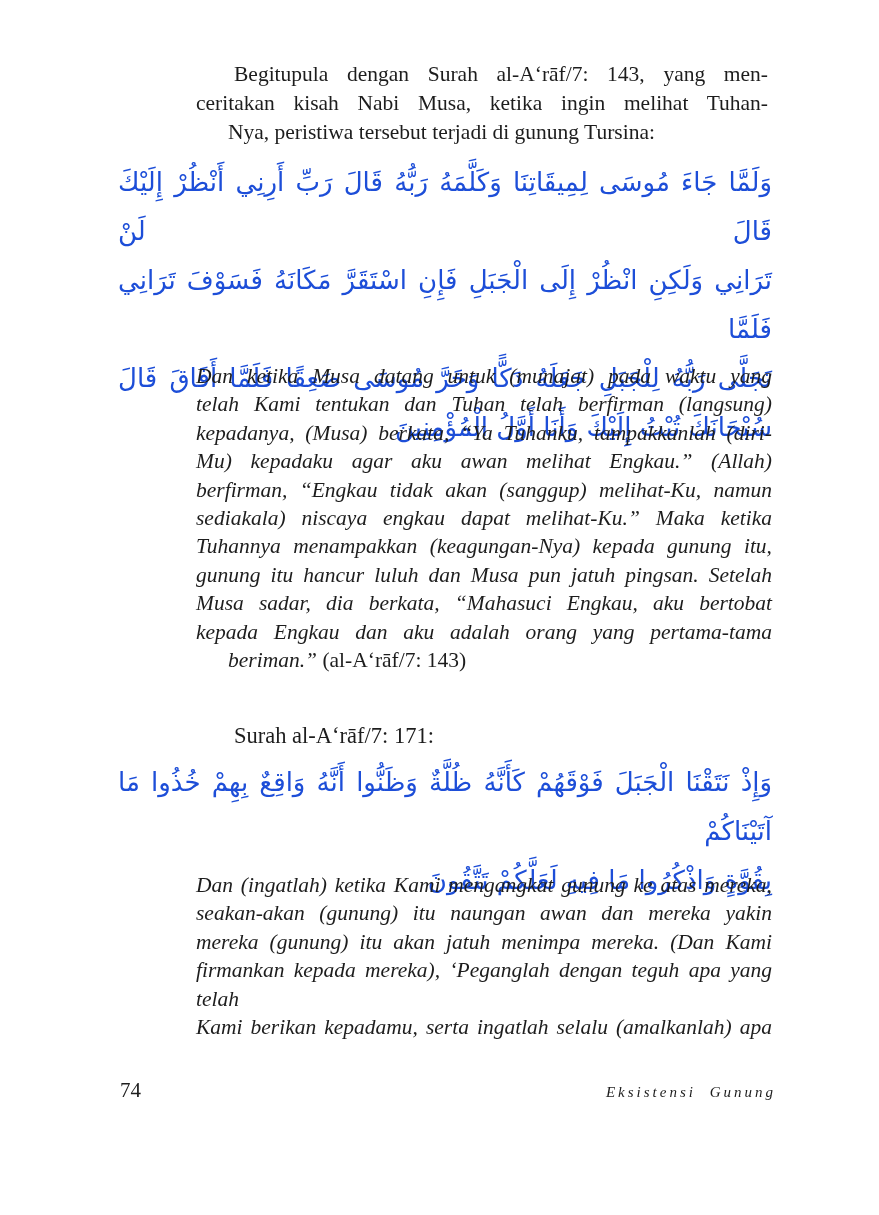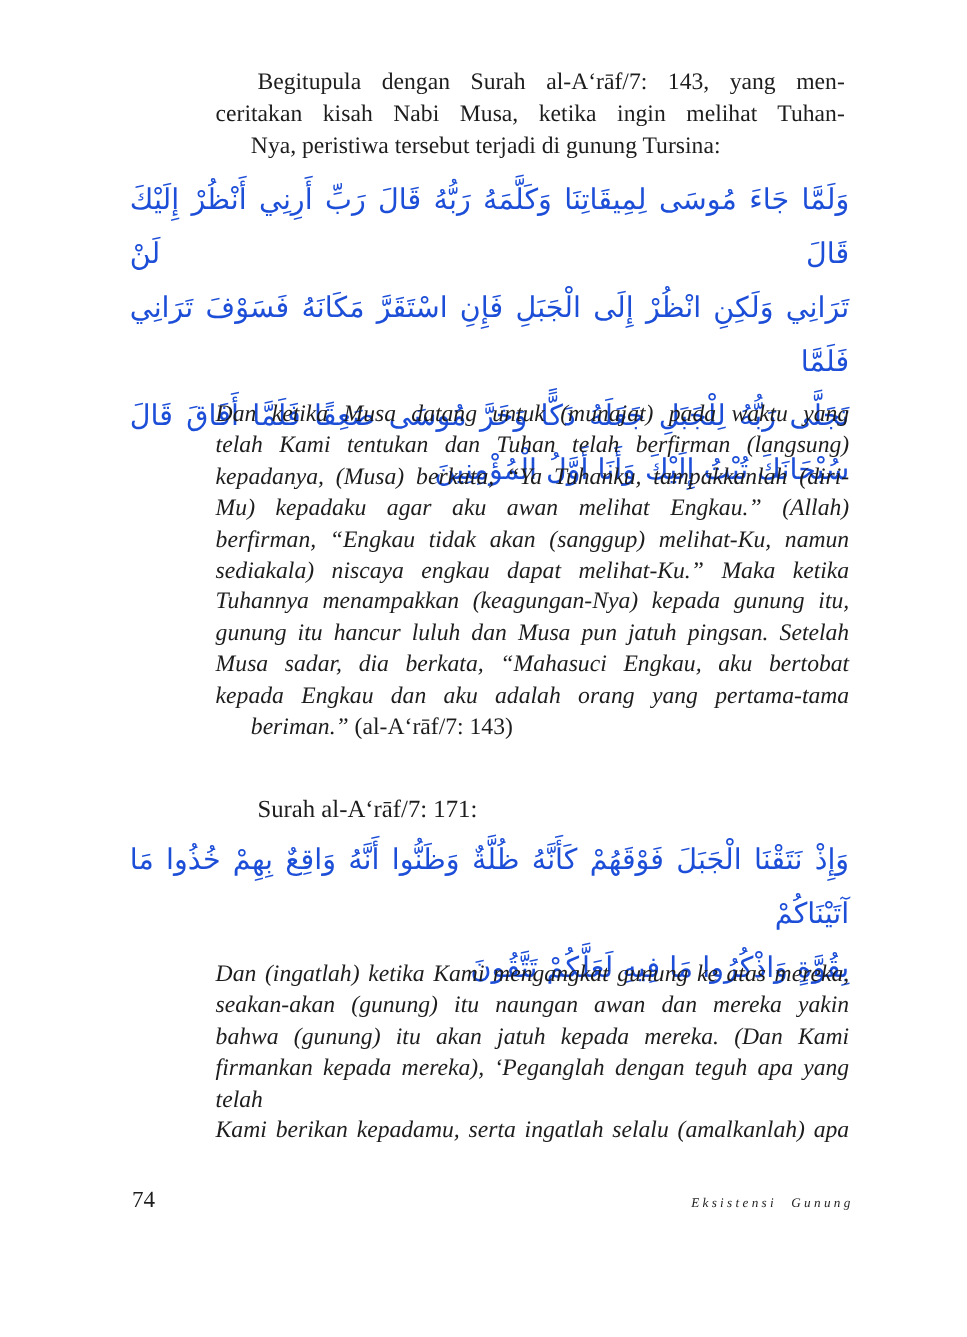--- a/index.html
+++ b/index.html
@@ -51,21 +51,21 @@
   .trans2 { top: 871px; }
   .citation { font-style: normal; }
 
   
   .footer {
     top: 1078px; left: 120px; width: 656px;
     display: flex; justify-content: space-between; align-items: baseline;
   }
   .page-number { font-size: 21px; }
   .running-title {
-    font-style: italic; font-size: 12px;
+    font-style: italic; font-size: 15px;
     letter-spacing: 3px; word-spacing: 7px;
   }
 </style>
 </head>
 <body>
 
 <div class="block intro">
   <div class="line jl">Begitupula dengan Surah al-A‘rāf/7: 143, yang men-</div>
   <div class="line jl">ceritakan kisah Nabi Musa, ketika ingin melihat Tuhan-</div>
   <div class="line ll">Nya, peristiwa tersebut terjadi di gunung Tursina:</div>
@@ -95,21 +95,21 @@
 <div class="block heading2">Surah al-A‘rāf/7: 171:</div>
 
 <div class="block arabic quran2" dir="rtl" lang="ar">
   <div class="jl">وَإِذْ نَتَقْنَا الْجَبَلَ فَوْقَهُمْ كَأَنَّهُ ظُلَّةٌ وَظَنُّوا أَنَّهُ وَاقِعٌ بِهِمْ خُذُوا مَا آتَيْنَاكُمْ</div>
   <div class="ar-last">بِقُوَّةٍ وَاذْكُرُوا مَا فِيهِ لَعَلَّكُمْ تَتَّقُونَ</div>
 </div>
 
 <div class="block trans trans2">
   <div class="jl">Dan (ingatlah) ketika Kami mengangkat gunung ke atas mereka,</div>
   <div class="jl">seakan-akan (gunung) itu naungan awan dan mereka yakin</div>
-  <div class="jl">bahwa (gunung) itu akan jatuh kepada mereka. (Dan Kami</div>
+  <div class="jl">mereka (gunung) itu akan jatuh menimpa mereka. (Dan Kami</div>
   <div class="jl">firmankan kepada mereka), ‘Peganglah dengan teguh apa yang telah</div>
   <div class="jl">Kami berikan kepadamu, serta ingatlah selalu (amalkanlah) apa</div>
 </div>
 
 <div class="block footer">
   <span class="page-number">74</span>
   <span class="running-title">Eksistensi Gunung</span>
 </div>
 
 </body></html>

